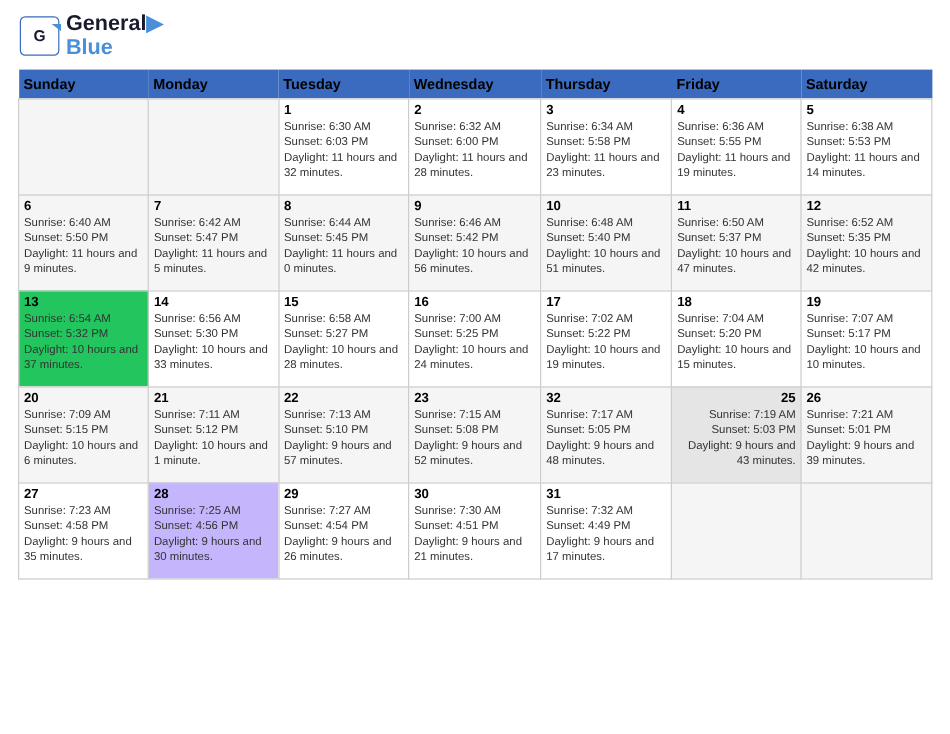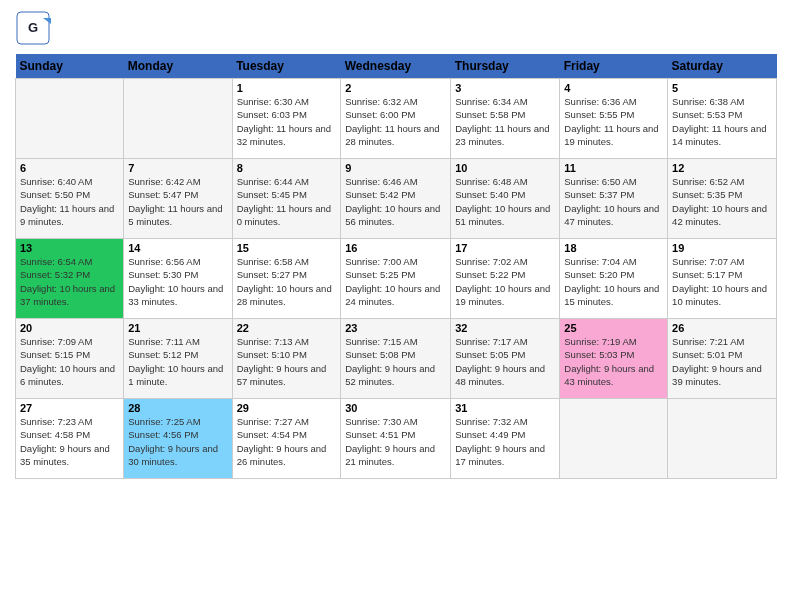--- a/index.html
+++ b/index.html
@@ -86,20 +86,24 @@
 
 <div class="container">
   <div class="header-area">
     <div class="logo">
       <div style="display:flex;align-items:center;gap:4px;">
         <svg width="36" height="36" viewBox="0 0 36 36">
           <rect x="2" y="2" width="32" height="32" rx="4" fill="#fff" stroke="#3a6bbf" stroke-width="1"></rect>
           <text x="18" y="22" text-anchor="middle" font-size="13" font-weight="bold" fill="#1a1a2e" font-family="Arial">G</text>
           <polygon points="28,8 36,14 36,8" fill="#4a90d9"></polygon>
         </svg>
+        <div>
+          <div style="font-size:18px;font-weight:bold;color:#1a1a2e;line-height:1.1;">General<span style="color:#4a90d9;">▶</span></div>
+          <div style="font-size:18px;font-weight:bold;color:#4a90d9;line-height:1.1;">Blue</div>
+        </div>
       </div>
     </div>
     <div class="title-area">
       <div class="month-title"></div>
       <div class="subtitle"></div>
     </div>
   </div>
 
   <table>
     <thead>
@@ -212,35 +216,35 @@
             <div class="day-detail">Sunrise: 7:13 AM<br>Sunset: 5:10 PM<br>Daylight: 9 hours and 57 minutes.</div>
           </td>
           <td style="background-color: rgb(245, 245, 245);">
             <span class="day-num">23</span>
             <div class="day-detail">Sunrise: 7:15 AM<br>Sunset: 5:08 PM<br>Daylight: 9 hours and 52 minutes.</div>
           </td>
           <td style="background-color: rgb(245, 245, 245);">
             <span class="day-num">32</span>
             <div class="day-detail">Sunrise: 7:17 AM<br>Sunset: 5:05 PM<br>Daylight: 9 hours and 48 minutes.</div>
           </td>
-          <td style="background-color: #f9a8d4;">
+          <td style="background-color: #e5e5e5; text-align: right;">
             <span class="day-num">25</span>
             <div class="day-detail">Sunrise: 7:19 AM<br>Sunset: 5:03 PM<br>Daylight: 9 hours and 43 minutes.</div>
           </td>
           <td style="background-color: rgb(245, 245, 245);">
             <span class="day-num">26</span>
             <div class="day-detail">Sunrise: 7:21 AM<br>Sunset: 5:01 PM<br>Daylight: 9 hours and 39 minutes.</div>
           </td>
         </tr>
         <tr>
           <td style="background-color: rgb(255, 255, 255);">
             <span class="day-num">27</span>
             <div class="day-detail">Sunrise: 7:23 AM<br>Sunset: 4:58 PM<br>Daylight: 9 hours and 35 minutes.</div>
           </td>
-          <td style="background-color: #7dd3fc;">
+          <td style="background-color: #c4b5fd;">
             <span class="day-num">28</span>
             <div class="day-detail">Sunrise: 7:25 AM<br>Sunset: 4:56 PM<br>Daylight: 9 hours and 30 minutes.</div>
           </td>
           <td style="background-color: rgb(255, 255, 255);">
             <span class="day-num">29</span>
             <div class="day-detail">Sunrise: 7:27 AM<br>Sunset: 4:54 PM<br>Daylight: 9 hours and 26 minutes.</div>
           </td>
           <td style="background-color: rgb(255, 255, 255);">
             <span class="day-num">30</span>
             <div class="day-detail">Sunrise: 7:30 AM<br>Sunset: 4:51 PM<br>Daylight: 9 hours and 21 minutes.</div>

